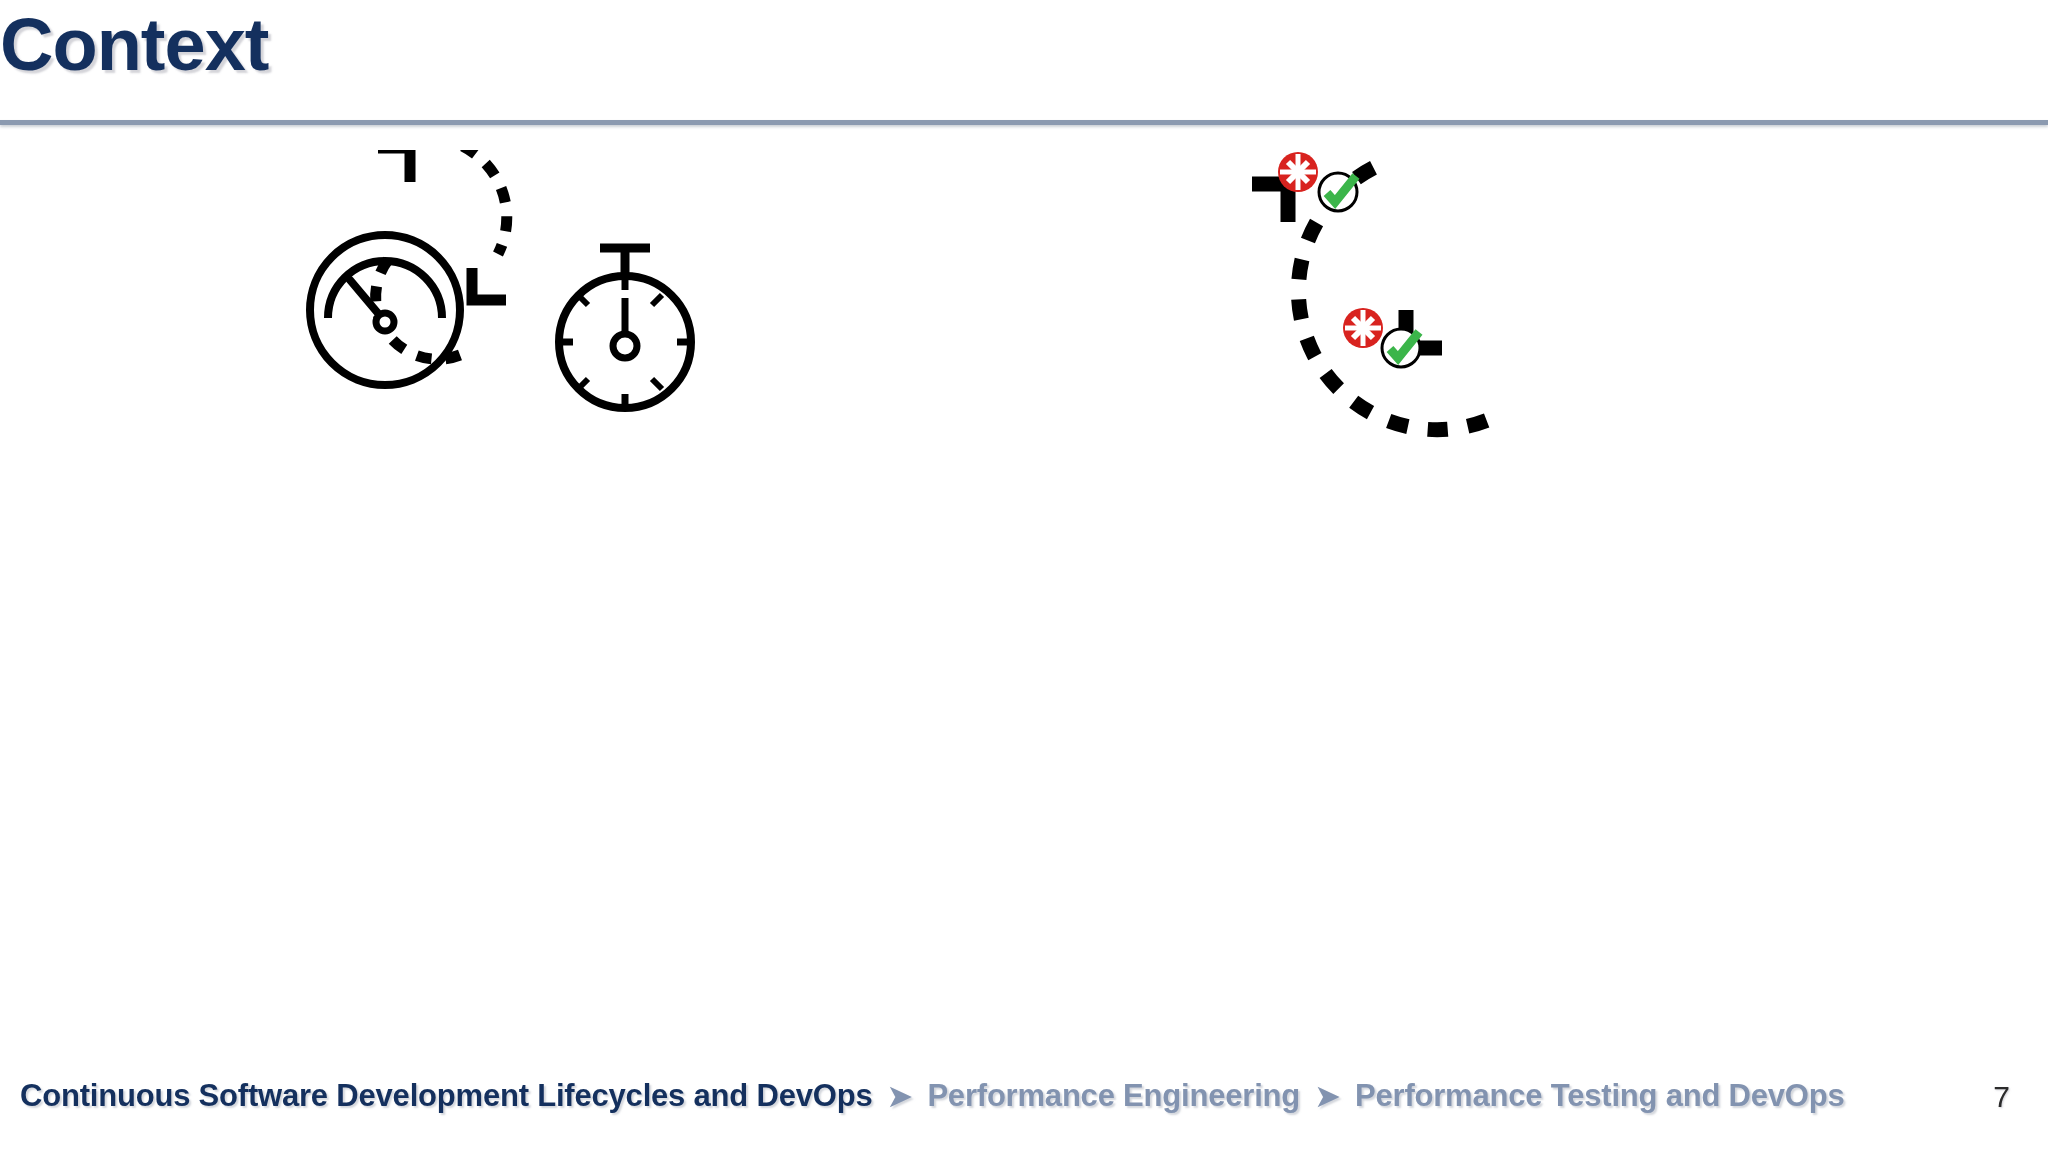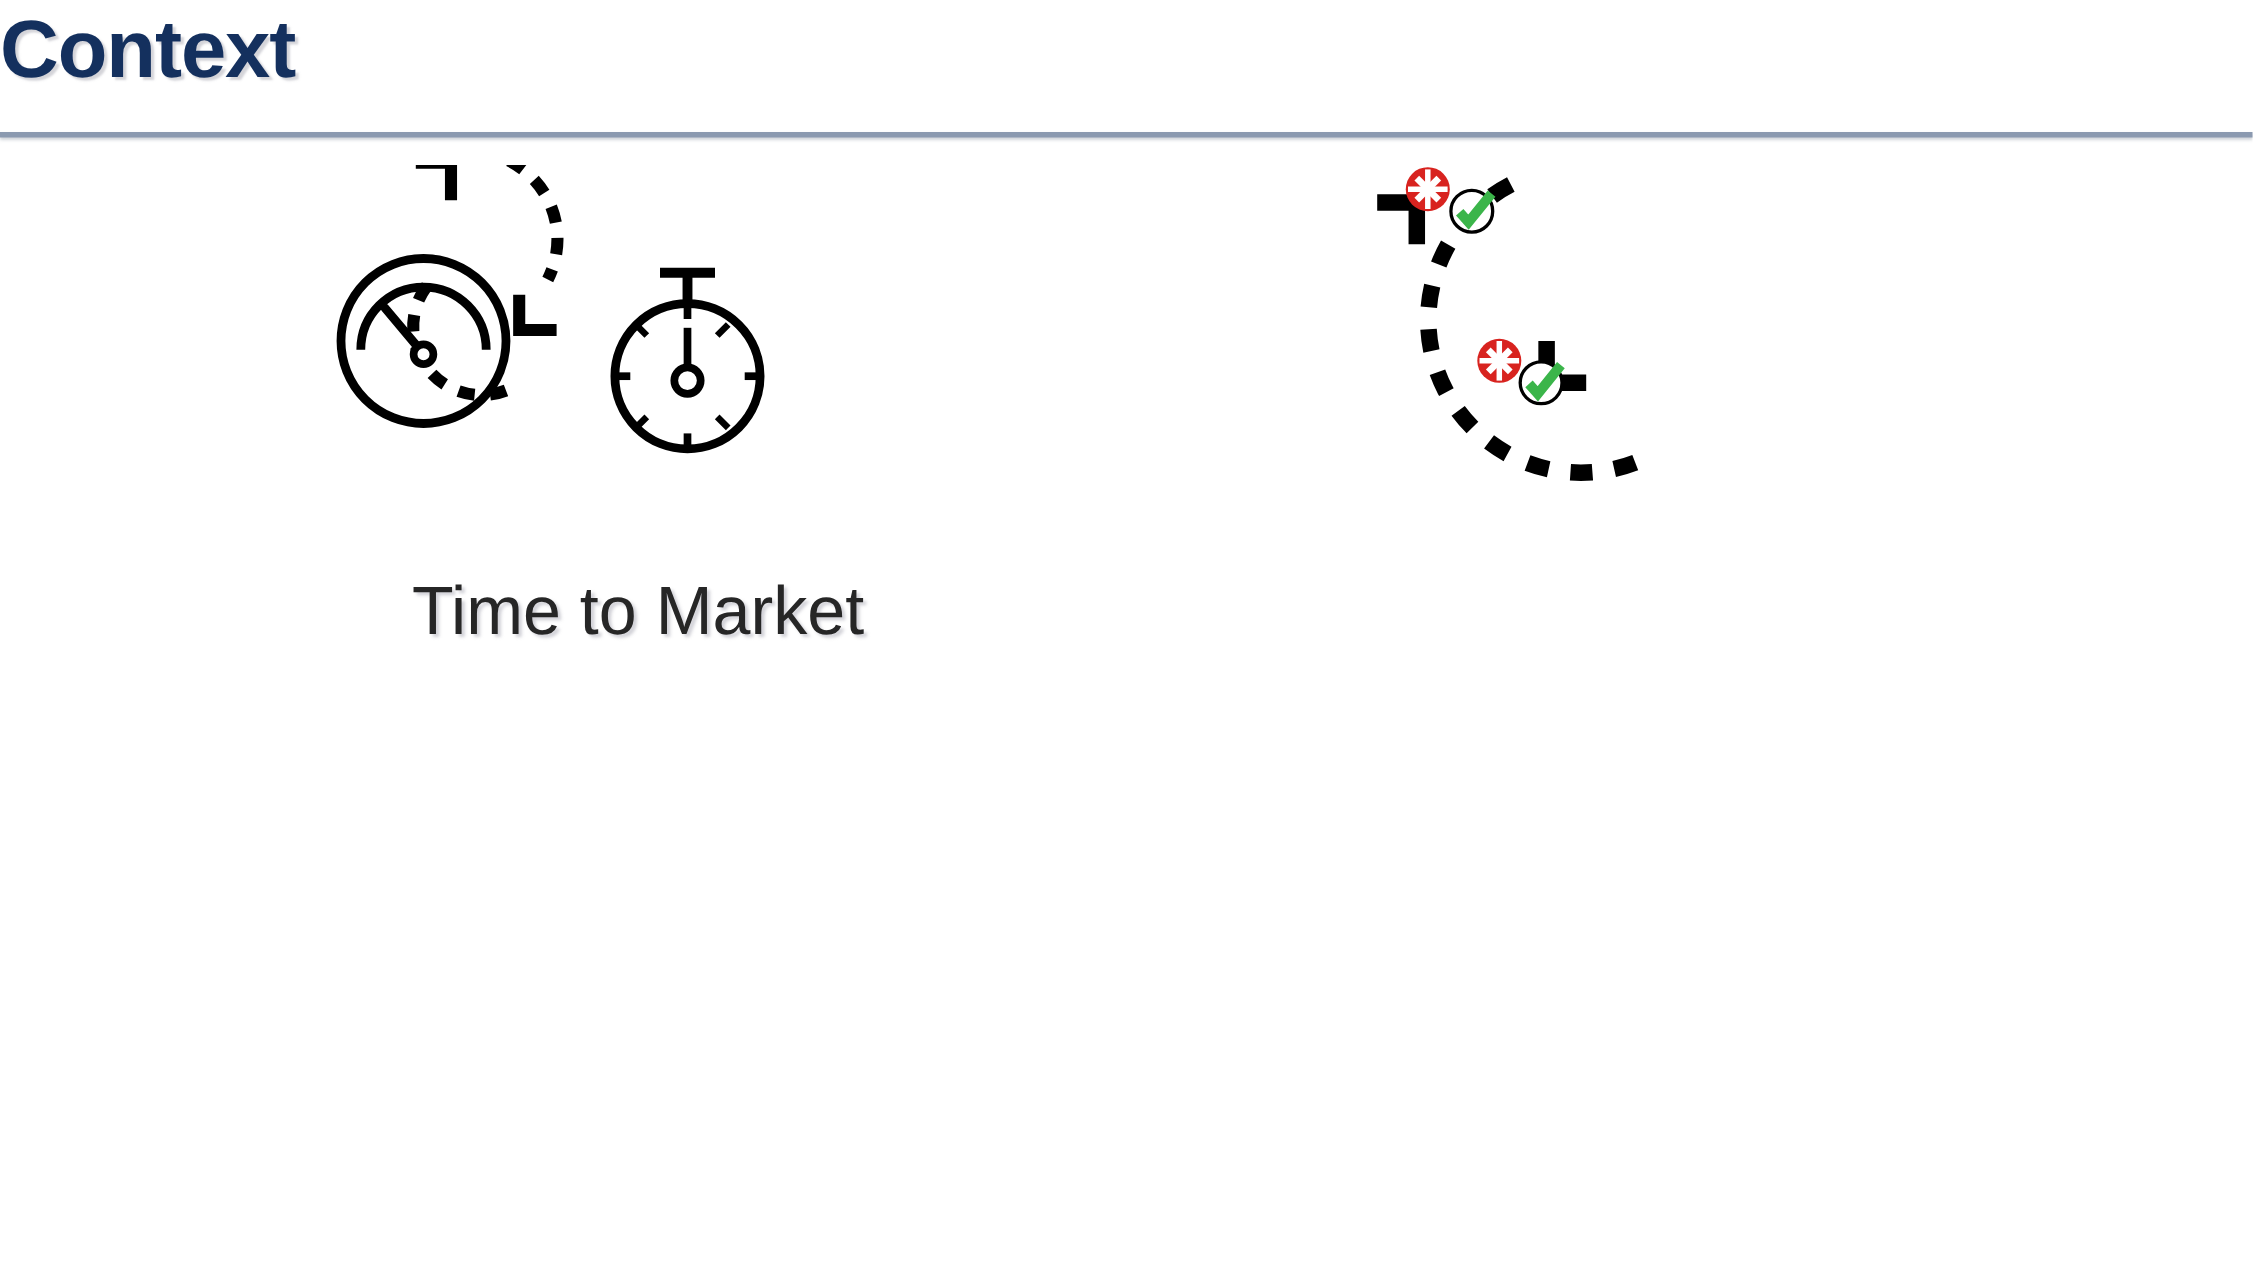--- a/index.html
+++ b/index.html
@@ -156,21 +156,20 @@
         <line x1="278" y1="145" x2="288" y2="155" stroke-width="6"></line>
         <line x1="362" y1="145" x2="352" y2="155" stroke-width="6"></line>
         <line x1="278" y1="239" x2="288" y2="229" stroke-width="6"></line>
         <line x1="362" y1="239" x2="352" y2="229" stroke-width="6"></line>
 
         <line x1="325" y1="148" x2="325" y2="188" stroke-width="7"></line>
         <circle cx="325" cy="196" r="12" stroke-width="7" fill="#ffffff"></circle>
       </g>
     </svg>
 
-    <div class="caption" id="caption-ttm">Time to Market</div>
   </div>
 
   <div class="icon-block" id="block-ffl">
 
     <svg class="icon-art" width="580" height="360" viewBox="0 0 580 360">
 
       <g fill="none" stroke="#000000">
 
         <path d="M 93 36 A 123 123 0 1 0 297 224" stroke-width="15" stroke-dasharray="20 20" stroke-linecap="butt" transform="rotate(20 170 170)"></path>
 
@@ -201,14 +200,24 @@
       </g>
 
       <g transform="translate(151,178)">
         <circle cx="20" cy="20" r="19" fill="#ffffff" stroke="#000000" stroke-width="3"></circle>
         <path d="M 9 21 L 17 30 L 38 4" fill="none" stroke="#3bb54a" stroke-width="9" stroke-linecap="butt" stroke-linejoin="miter"></path>
       </g>
     </svg>
 
   </div>
 
+  <div id="footer">
+    <div id="breadcrumb">
+      <span class="crumb-primary">Continuous Software Development Lifecycles and DevOps</span>
+      <span class="crumb-sep">➤</span>
+      <span class="crumb-secondary">Performance Engineering</span>
+      <span class="crumb-sep">➤</span>
+      <span class="crumb-secondary">Performance Testing and DevOps</span>
+    </div>
+    <div id="page-number">7</div>
+  </div>
 
 </div>
 
 </body></html>

